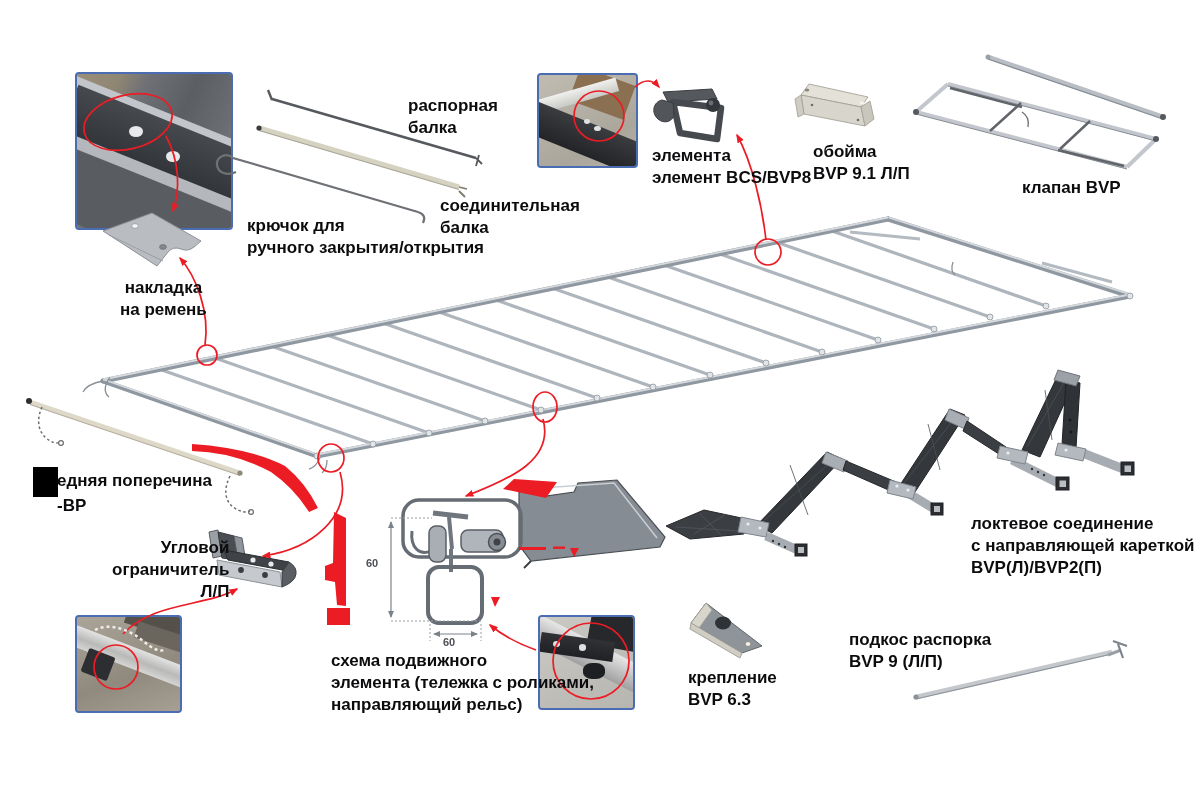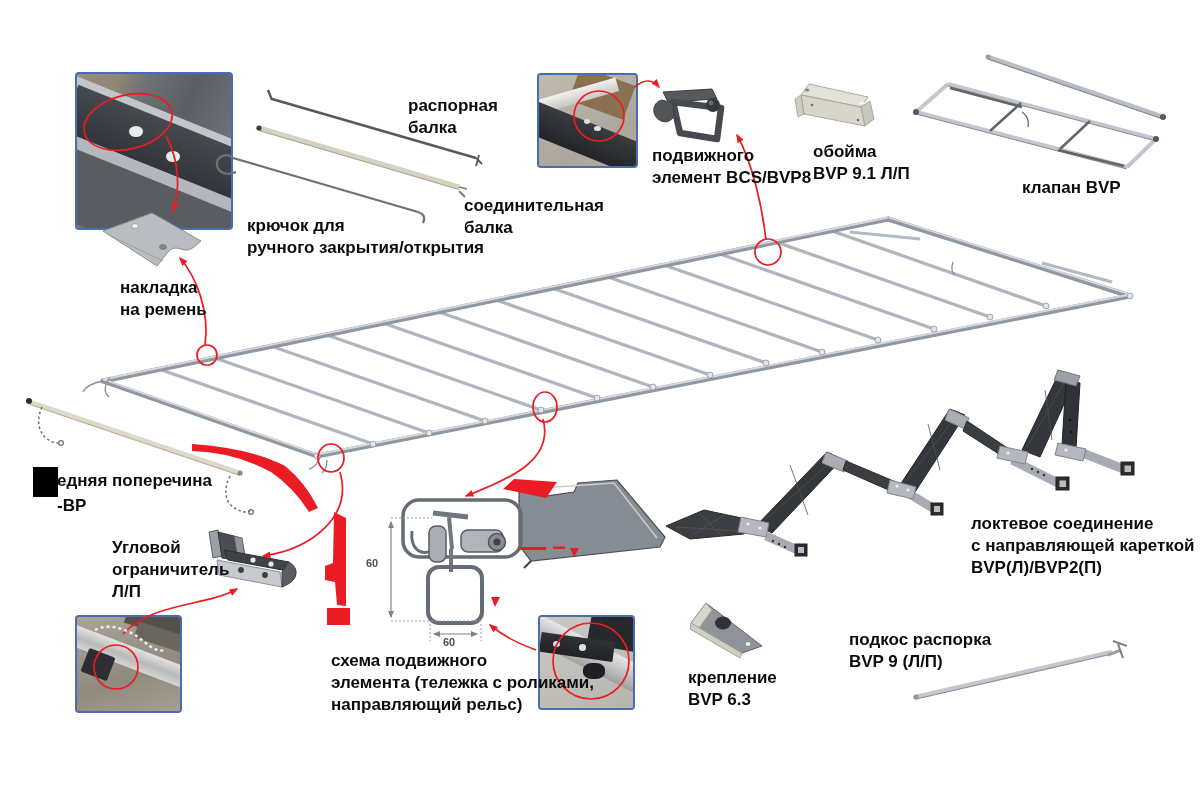--- a/index.html
+++ b/index.html
@@ -349,44 +349,44 @@
   </svg>
 
   <div class="lbl" style="left:408px;top:95px;">
     <div>распорная</div>
     <div>балка</div>
   </div>
   <div class="lbl" style="left:247px;top:215px;">
     <div>крючок для</div>
     <div>ручного закрытия/открытия</div>
   </div>
-  <div class="lbl" style="left:464px;top:195px;">
+  <div class="lbl" style="left:440px;top:195px;">
     <div>соединительная</div>
     <div>балка</div>
   </div>
-  <div class="lbl" style="left:120px;top:277px;">
+  <div class="lbl" style="left:120px;top:277px;text-align:center;">
     <div>накладка</div>
     <div>на ремень</div>
   </div>
   <div class="lbl" style="left:652px;top:145px;">
-    <div>подвижного</div>
+    <div>элемента</div>
     <div>элемент BCS/BVP8</div>
   </div>
   <div class="lbl" style="left:813px;top:141px;">
     <div>обойма</div>
     <div>BVP 9.1 Л/П</div>
   </div>
   <div class="lbl" style="left:1022px;top:177px;text-align:center;">
     <div>клапан BVP</div>
   </div>
   <div class="lbl" style="left:57px;top:468px;line-height:25px;">
     <div>едняя поперечина</div>
     <div>-ВР</div>
   </div>
-  <div class="lbl" style="left:112px;top:537px;">
+  <div class="lbl" style="left:112px;top:537px;text-align:right;">
     <div>Угловой</div>
     <div>ограничитель</div>
     <div>Л/П</div>
   </div>
   <div class="lbl" style="left:331px;top:650px;">
     <div>схема подвижного</div>
     <div>элемента (тележка с роликами,</div>
     <div>направляющий рельс)</div>
   </div>
   <div class="lbl" style="left:688px;top:667px;">

